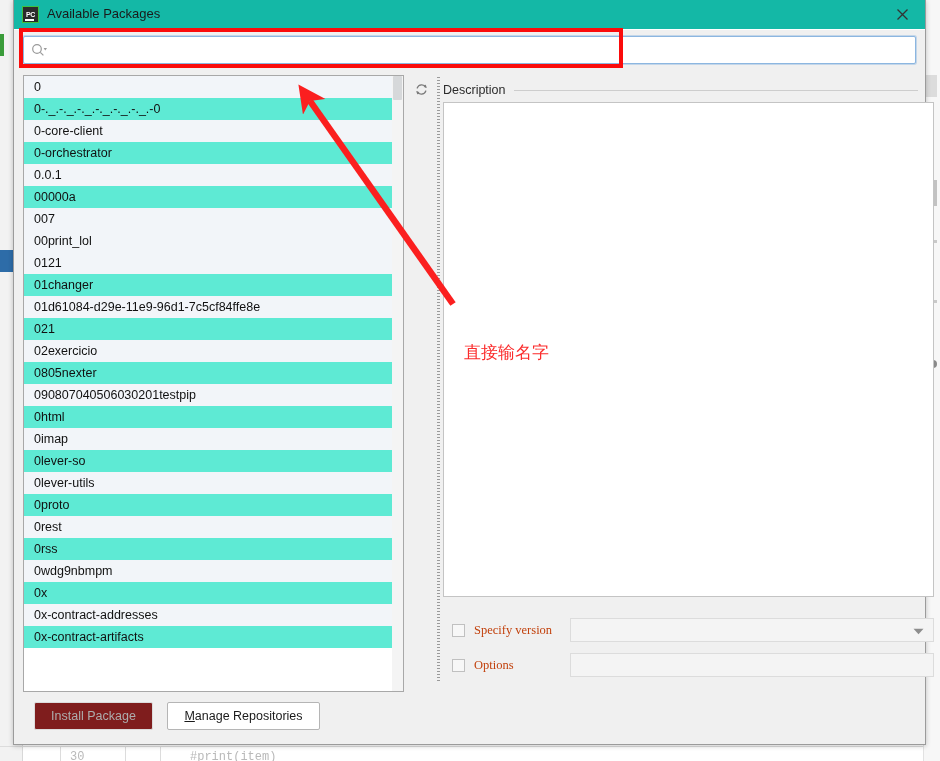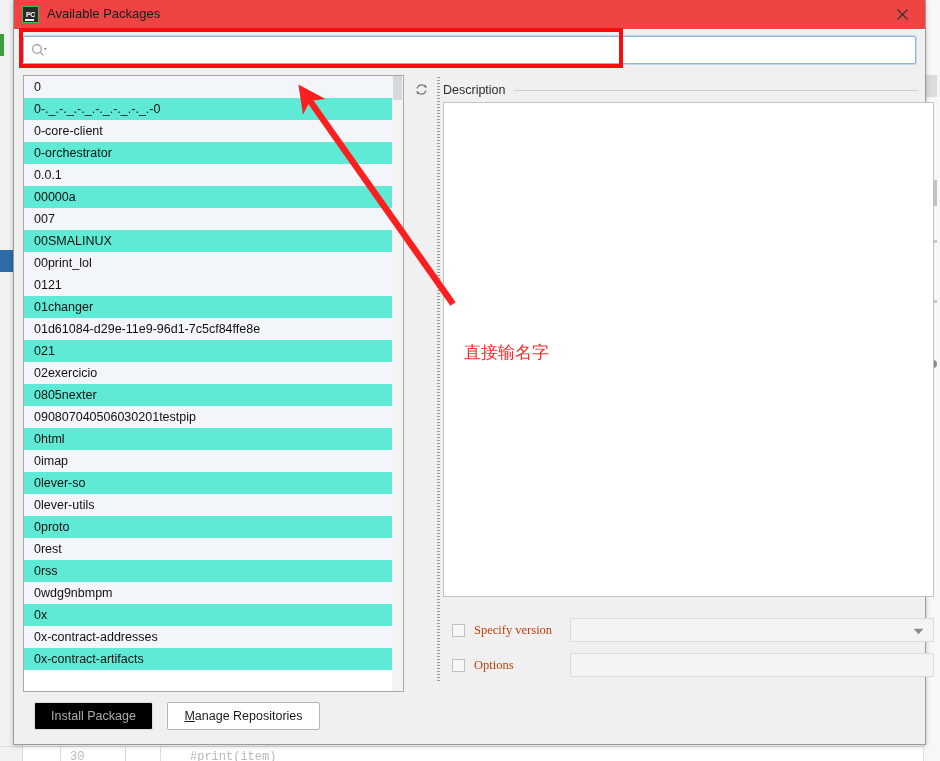--- a/index.html
+++ b/index.html
@@ -56,21 +56,21 @@
     background: #f0f0f0;
     border: 1px solid #9b9b9b;
     border-top: none;
     box-shadow: 0 1px 5px rgba(0,0,0,0.22);
     box-sizing: border-box;
   }
 
   
   #titlebar {
     position: absolute; left: 0; top: 0; width: 100%; height: 29px;
-    background: #ef4444;
+    background: #14b8a6;
     border-bottom: 1px solid #ffffff;
   }
   #app-icon {
     position: absolute; left: 8px; top: 6px; width: 17px; height: 17px;
     background: #2b2b2b;
     border: 1.5px solid #3ec13e;
     box-sizing: border-box;
     display: flex; align-items: center; justify-content: center;
   }
   #app-icon span {
@@ -239,21 +239,21 @@
     font-family: "Liberation Sans", sans-serif;
     display: flex; align-items: center; justify-content: center;
     background: #ffffff;
     border: 1px solid #b5b5b5;
     border-radius: 2px;
     cursor: pointer;
     white-space: nowrap;
   }
   #btn-install {
     left: 20px; width: 119px;
-    background: #000000; border-color: #dcdcdc; color: #adadad;
+    background: #7f1d1d; border-color: #dcdcdc; color: #adadad;
     cursor: default;
   }
   #btn-manage {
     left: 153px; width: 153px; color: #1a1a1a;
   }
   #btn-manage .mnem { text-decoration: underline; }
 
   
   #overlay {
     position: absolute; left: 0; top: 0; width: 940px; height: 761px;
@@ -330,21 +330,20 @@
 
     <div id="list-panel">
       <div id="pkg-list">
           <div class="pkg-row even">0</div>
           <div class="pkg-row odd">0-._.-._.-._.-._.-._.-._.-0</div>
           <div class="pkg-row even">0-core-client</div>
           <div class="pkg-row odd">0-orchestrator</div>
           <div class="pkg-row even">0.0.1</div>
           <div class="pkg-row odd">00000a</div>
           <div class="pkg-row even">007</div>
-          <div class="pkg-row odd">00SMALINUX</div>
           <div class="pkg-row even">00print_lol</div>
           <div class="pkg-row even">0121</div>
           <div class="pkg-row odd">01changer</div>
           <div class="pkg-row even">01d61084-d29e-11e9-96d1-7c5cf84ffe8e</div>
           <div class="pkg-row odd">021</div>
           <div class="pkg-row even">02exercicio</div>
           <div class="pkg-row odd">0805nexter</div>
           <div class="pkg-row even">090807040506030201testpip</div>
           <div class="pkg-row odd">0html</div>
           <div class="pkg-row even">0imap</div>

